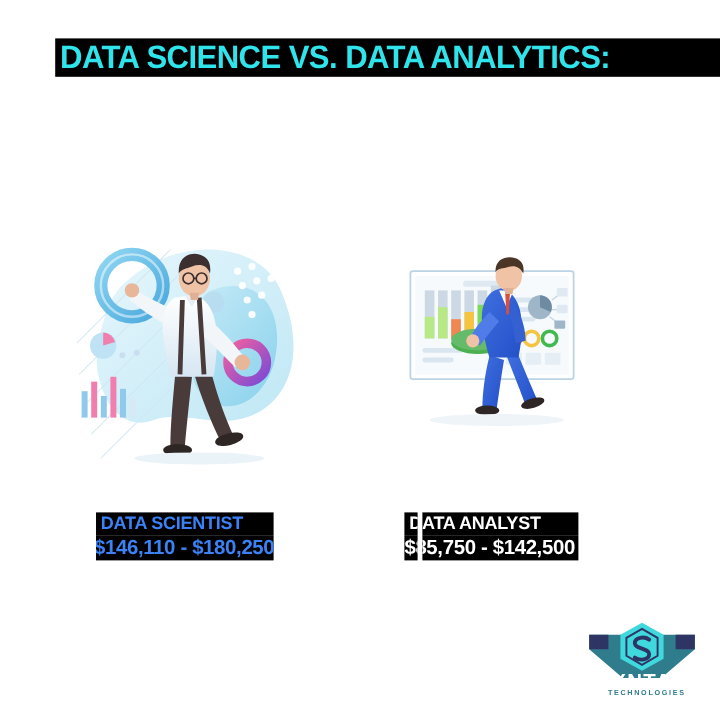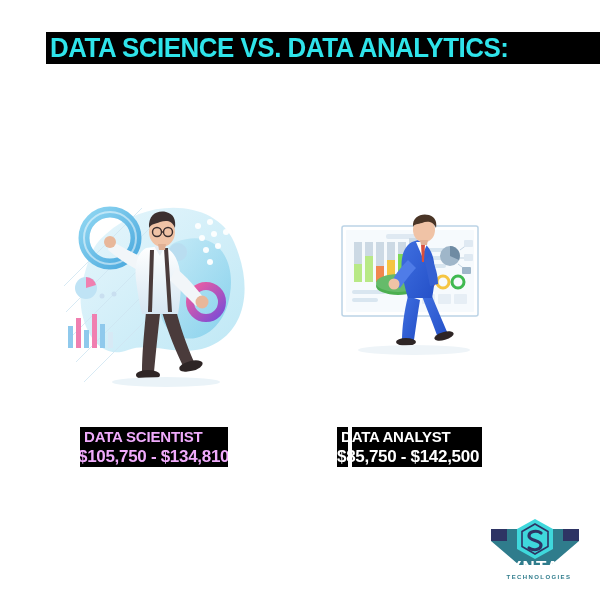--- a/index.html
+++ b/index.html
@@ -43,21 +43,21 @@
   .title-txt.l2 { color: #ffffff; font-size: 32px; }
 
   
   .illus { position: absolute; }
   .illus svg { display: block; }
 
   
   .label-group { position: absolute; }
   .lbl-name, .lbl-salary {
     background: #000000;
-    color: #f0abfc;
+    color: #3b82f6;
     font-weight: 800;
     white-space: nowrap;
     overflow: hidden;
     display: block;
     box-sizing: border-box;
     font-family: "Liberation Sans", sans-serif;
   }
   .lbl-name {
     font-size: 15px; line-height: 19px; height: 19px;
     letter-spacing: -0.2px;
@@ -312,21 +312,21 @@
                  C111 9 105 9 100 11 C96 12 92 12 91 15 Z" fill="#4a3526"></path>
         <path d="M98 28 L106 28 L105 33 L99 33 Z" fill="#e0b094"></path>
       </g>
 
       <ellipse cx="92" cy="138" rx="56" ry="5" fill="#eef4f8"></ellipse>
     </svg>
   </div>
 
   <div class="label-group" id="label-left">
     <div class="lbl-name">DATA SCIENTIST</div>
-    <div class="lbl-salary">$105,750 - $134,810</div>
+    <div class="lbl-salary">$146,110 - $180,250</div>
   </div>
 
   <div class="label-group" id="label-right">
     <div class="row r1">
       <div class="seg-a">
         <span>DATA ANALYST</span>
       </div>
       <div class="seg-b">
         <span>DATA ANALYST</span>
       </div>

